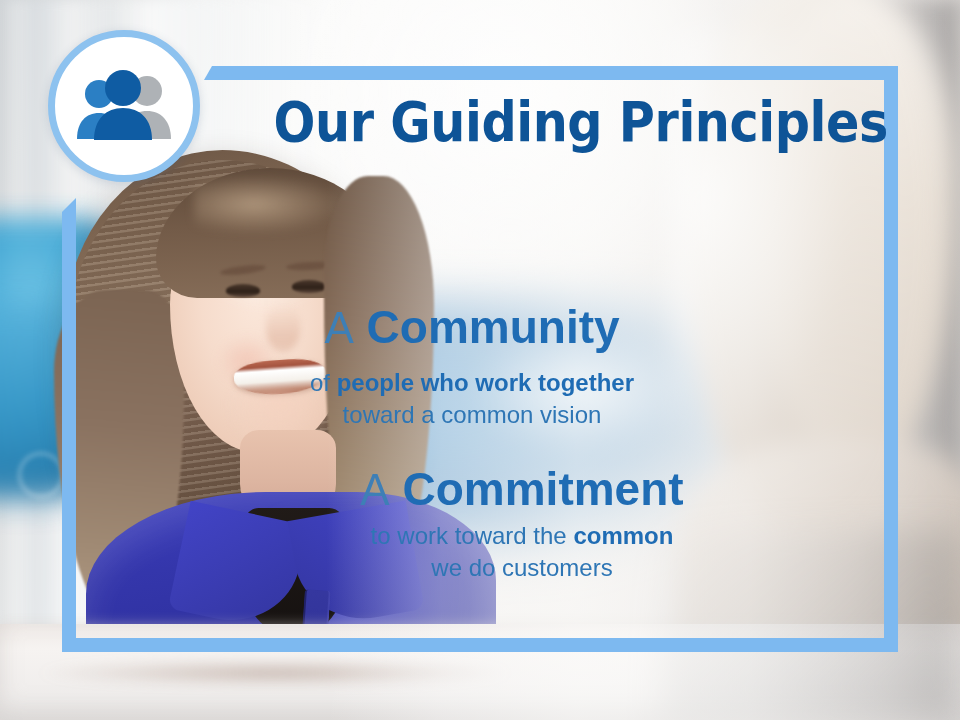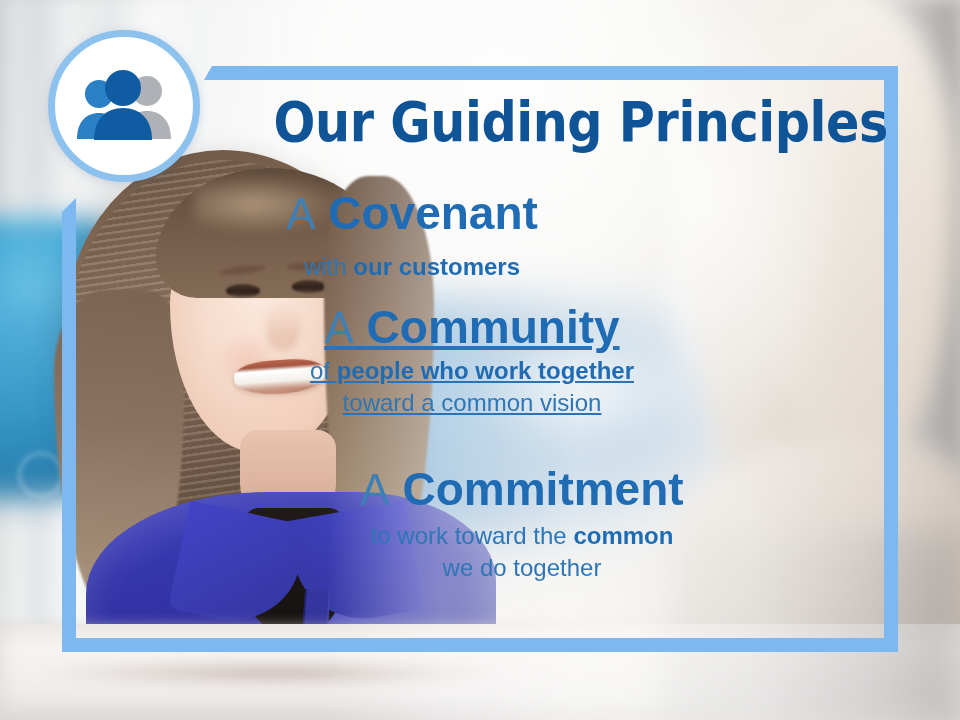--- a/index.html
+++ b/index.html
@@ -511,21 +511,21 @@
   }
 
   .principle {
     position: absolute;
     width: 760px;
     text-align: center;
     color: #2b72b8;
     font-family: "Liberation Sans", sans-serif;
   }
   .p1 { left: 20px;  top: 186px; }
-  .p2 { left: 80px;  top: 300px; text-decoration: underline; }
+  .p2 { left: 80px;  top: 300px; }
   .p3 { left: 130px; top: 462px; }
 
   .p-head {
     font-size: 46px;
     line-height: 54px;
     white-space: nowrap;
     color: #2573b9;
   }
   .p-head .art {
     font-weight: 400;
@@ -540,21 +540,21 @@
     font-size: 24px;
     line-height: 32px;
     font-weight: 400;
     color: #2e76b5;
     margin-top: 6px;
   }
   .p-sub b { font-weight: 700; color: #1f6cb4; }
   .p-sub .line { display: block; white-space: nowrap; }
 
   .p1 .p-sub { margin-top: 10px; }
-  .p2 .p-sub { margin-top: 0; }
+  .p2 .p-sub { margin-top: 12px; }
   .p3 .p-sub { margin-top: 3px; }
 </style>
 </head>
 <body>
 
 <div id="poster">
 
   <div class="photo">
     <div class="bg-room"></div>
     <div class="bg-columns"></div>
@@ -655,46 +655,37 @@
           <path d="M22 71 C22 50 34 39 51 39 C68 39 80 50 80 71 Z" fill="#0f5ca3"></path>
         </g>
       </svg>
     </div>
   </div>
 
   <div class="content">
 
     <div class="title">Our Guiding Principles</div>
 
-    <div class="principle p1">
-      <div class="p-head">
-        <span class="art">A</span>
-        <span class="word">Covenant</span>
-      </div>
-      <div class="p-sub">
-        <span class="line"><span>with </span><b>our customers</b></span>
-      </div>
-    </div>
 
     <div class="principle p2">
       <div class="p-head">
         <span class="art">A</span>
         <span class="word">Community</span>
       </div>
       <div class="p-sub">
         <span class="line"><span>of </span><b>people who work together</b></span>
         <span class="line">toward a common vision</span>
       </div>
     </div>
 
     <div class="principle p3">
       <div class="p-head">
         <span class="art">A</span>
         <span class="word">Commitment</span>
       </div>
       <div class="p-sub">
         <span class="line"><span>to work toward the </span><b>common</b></span>
-        <span class="line">we do together</span>
+        <span class="line">we do customers</span>
       </div>
     </div>
 
   </div>
 </div>
 
 </body></html>

